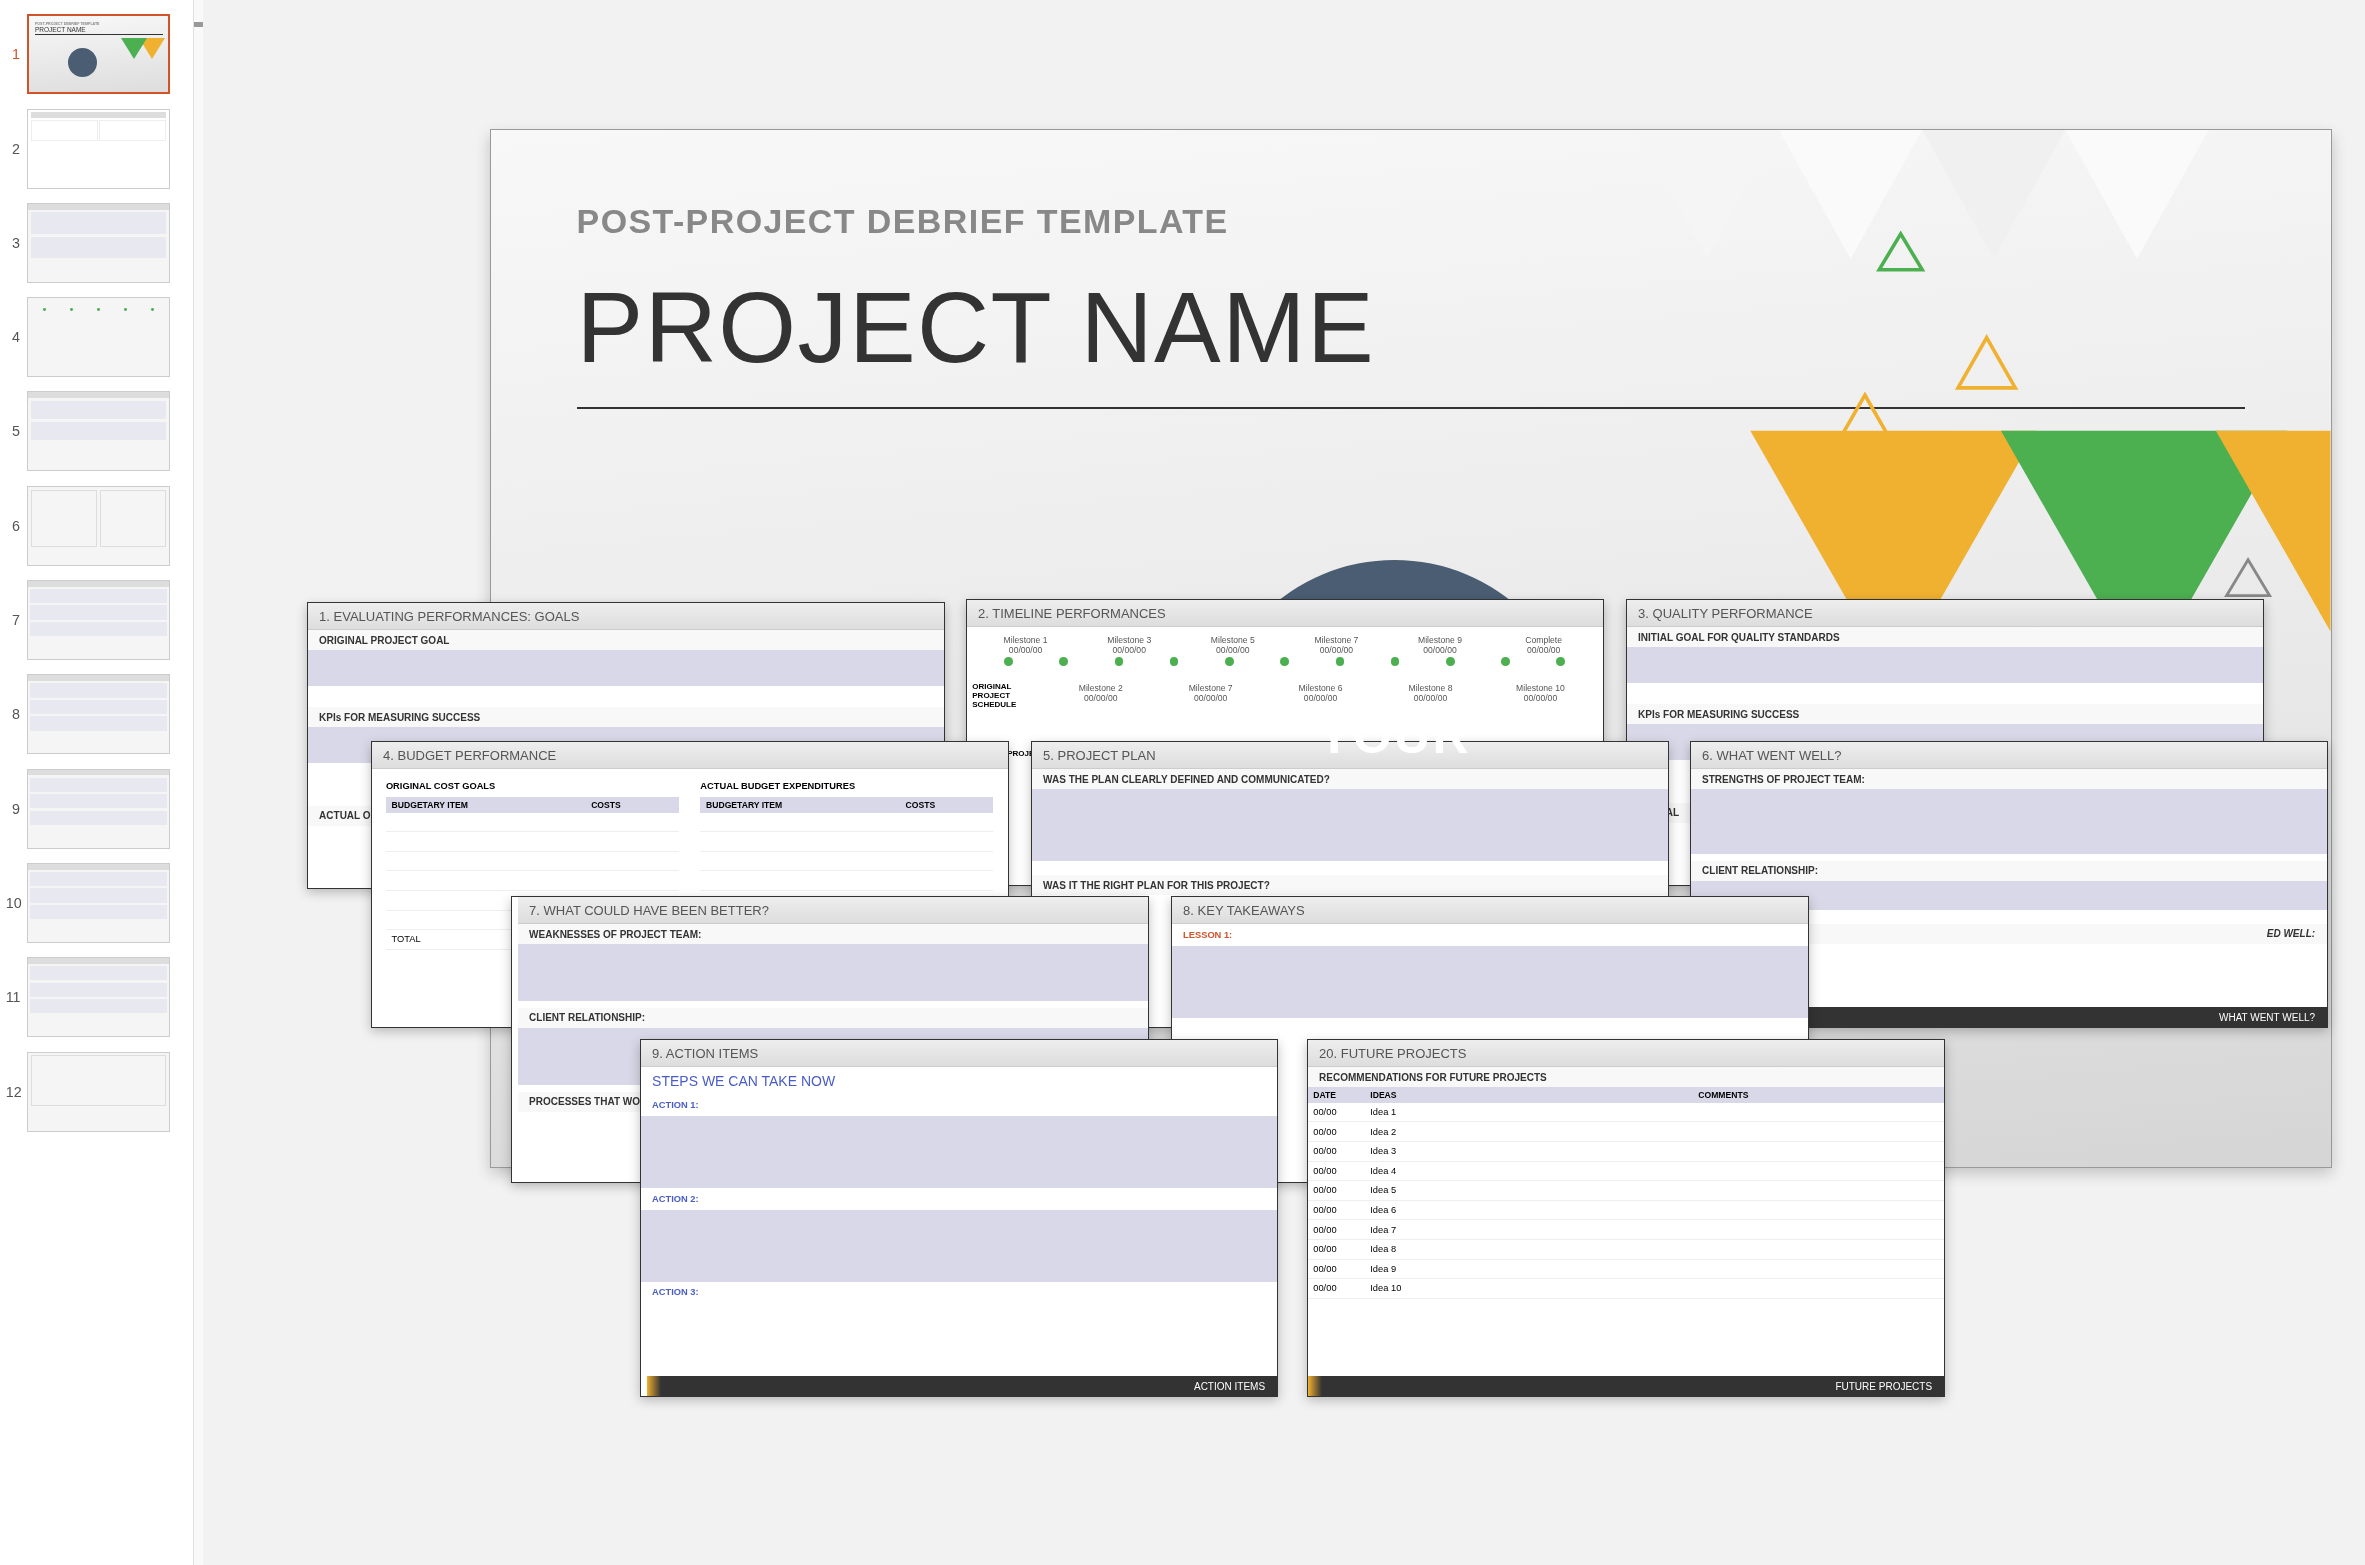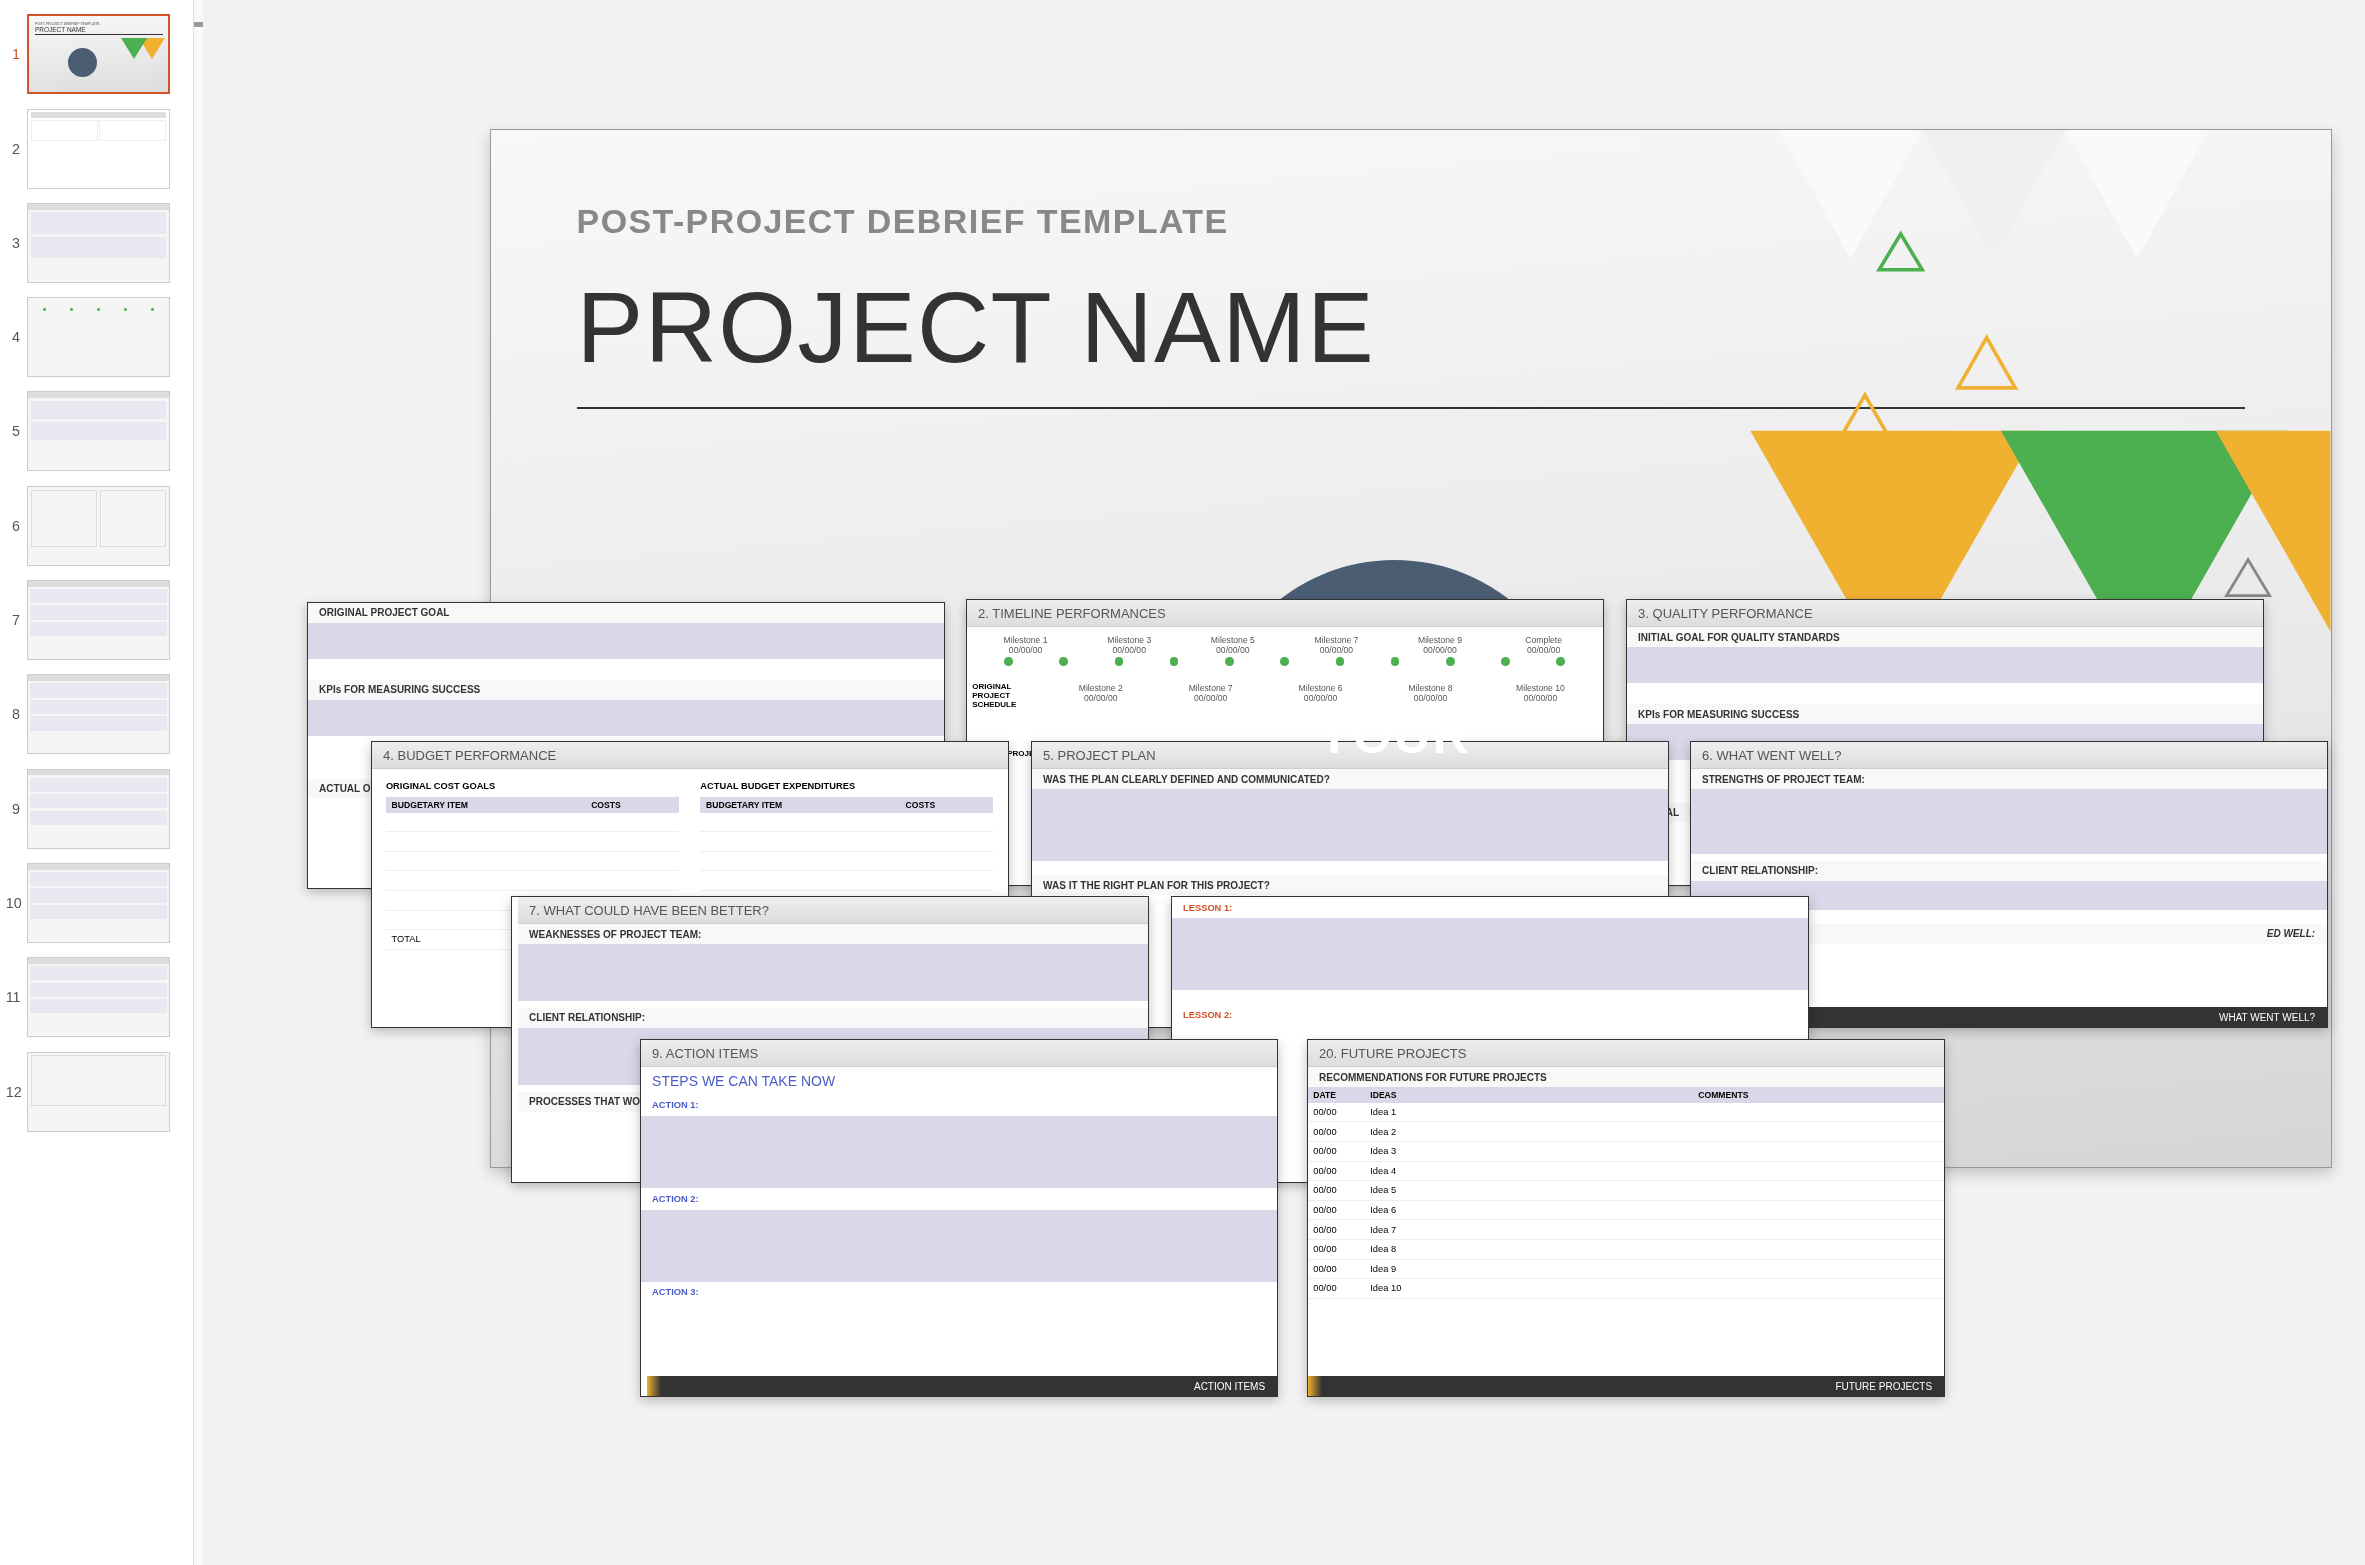--- a/index.html
+++ b/index.html
@@ -224,20 +224,21 @@
 
       <div class="circle-badge">
         <svg class="star-shape" viewBox="0 0 100 100">
           <polygon points="50,5 61,35 95,35 68,57 78,90 50,70 22,90 32,57 5,35 39,35" fill="#6a7d93"></polygon>
         </svg>
         <div class="badge-text">YOUR</div>
       </div>
     </div>
 
     <div class="slide-card card1">
+      <div class="card-header">1. EVALUATING PERFORMANCES: GOALS</div>
       <div class="card-label">ORIGINAL PROJECT GOAL</div>
       <div class="card-body"></div>
       <div style="height:21.5px;"></div>
       <div class="card-label">KPIs FOR MEASURING SUCCESS</div>
       <div class="card-body"></div>
       <div style="height:43px;"></div>
       <div class="card-label">ACTUAL OUT</div>
     </div>
 
     <div class="slide-card card2">
@@ -429,20 +430,21 @@
       <div class="card-label">WEAKNESSES OF PROJECT TEAM:</div>
       <div class="card-body" style="height:57px;"></div>
       <div style="height:7.2px;"></div>
       <div class="card-label">CLIENT RELATIONSHIP:</div>
       <div class="card-body" style="height:57px;"></div>
       <div style="height:7.2px;"></div>
       <div class="card-label">PROCESSES THAT WORKED POOR</div>
     </div>
 
     <div class="slide-card card8">
+      <div class="card-header">8. KEY TAKEAWAYS</div>
       <div class="lesson-label">LESSON 1:</div>
       <div class="card-body" style="height:72px;"></div>
       <div style="height:14.3px;"></div>
       <div class="lesson-label">LESSON 2:</div>
     </div>
 
     <div class="slide-card card9">
       <div class="card-header">9. ACTION ITEMS</div>
       <div class="steps-label">STEPS WE CAN TAKE NOW</div>
       <div class="action-label">ACTION 1:</div>

